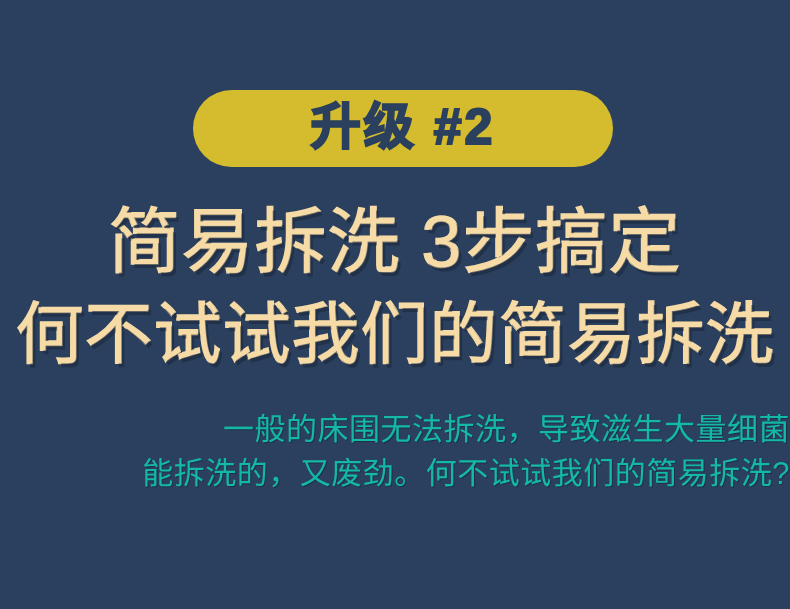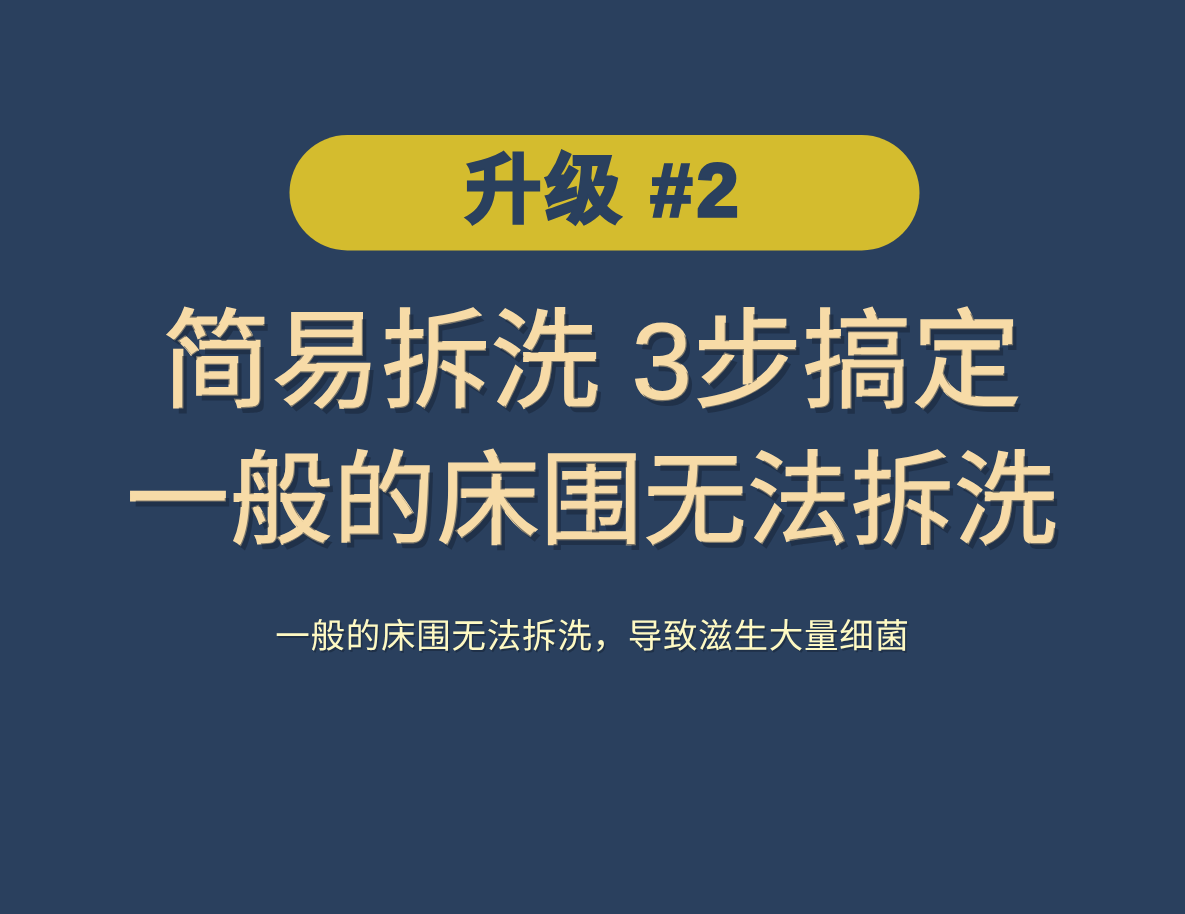--- a/index.html
+++ b/index.html
@@ -92,41 +92,43 @@
   
   .body-copy {
     position: absolute;
     left: 0;
     right: 0;
     top: 408px;
     text-align: center;
   }
 
   .body-line {
-    color: #fef9c3;
-    font-size: 23px;
+    color: #14b8a6;
+    font-size: 31px;
     line-height: 1.42;
     letter-spacing: 0.5px;
     white-space: nowrap;
     text-shadow: 1px 1px 0 rgba(20, 32, 50, 0.5);
+    text-align: right;
   }
 </style>
 </head>
 <body>
 
 <div id="poster">
 
   <div class="badge-wrap">
     <div class="badge">
       <span class="badge-text">升级 #2</span>
     </div>
   </div>
 
   <div class="headline">
     <div class="headline-line l1">简易拆洗 3步搞定</div>
-    <div class="headline-line l2">一般的床围无法拆洗</div>
+    <div class="headline-line l2">何不试试我们的简易拆洗</div>
   </div>
 
   <div class="body-copy">
     <div class="body-line">一般的床围无法拆洗，导致滋生大量细菌</div>
+    <div class="body-line">能拆洗的，又废劲。何不试试我们的简易拆洗?</div>
   </div>
 
 </div>
 
 </body></html>

